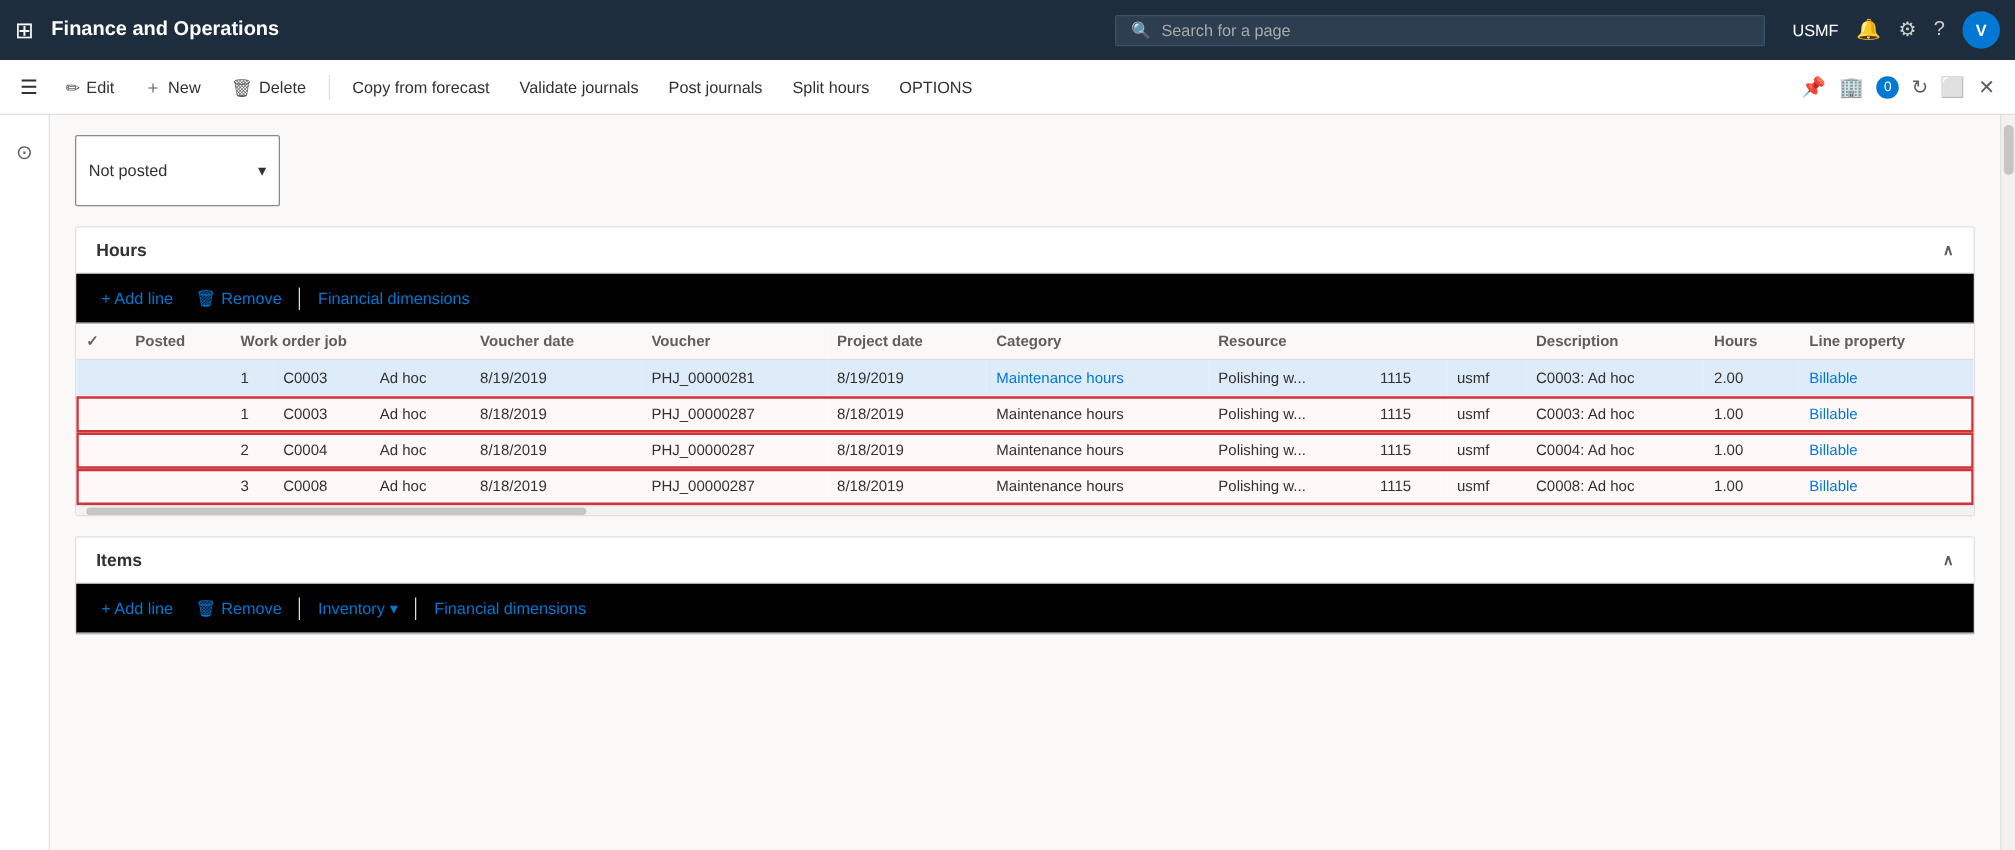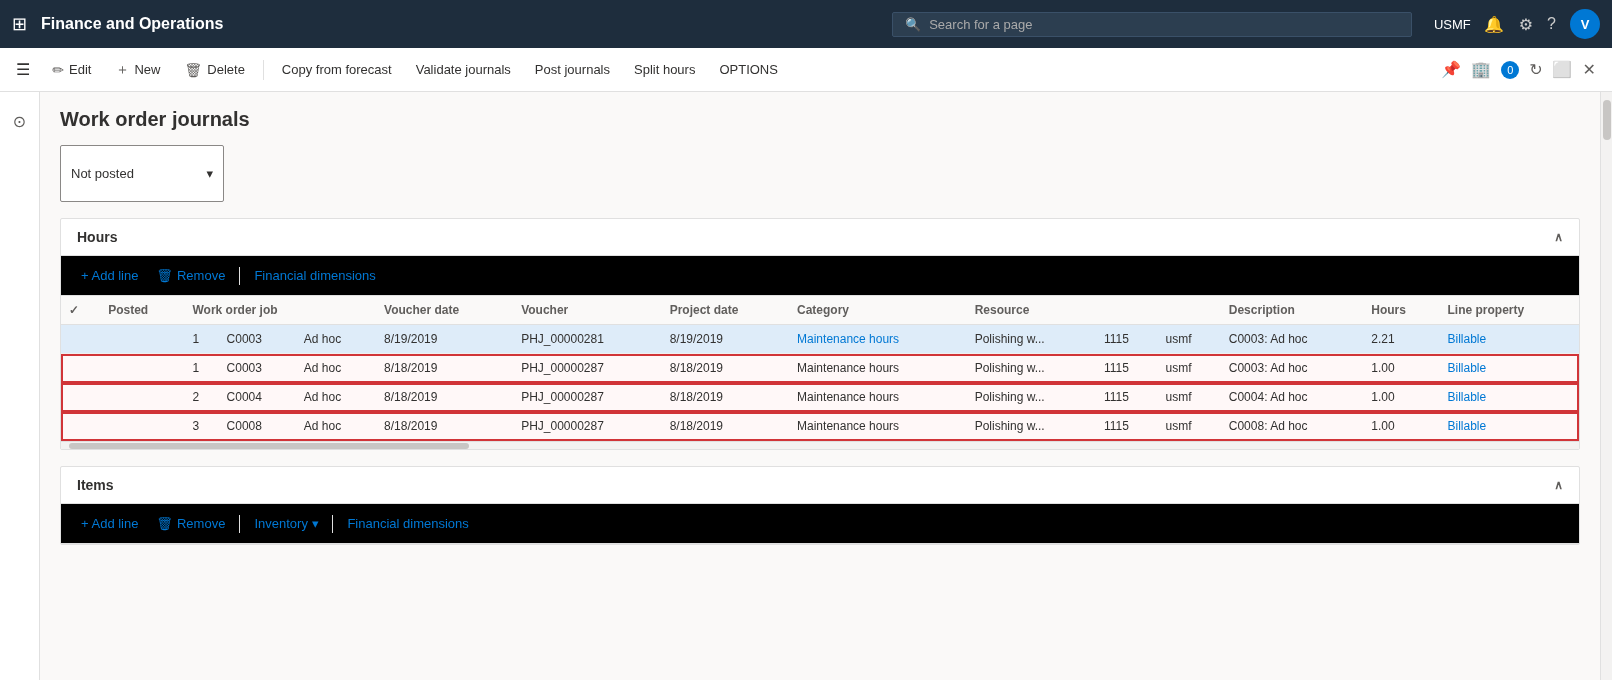--- a/index.html
+++ b/index.html
@@ -172,21 +172,20 @@
 </div>
 
 <div class="main-area">
 
   <div class="left-sidebar">
     <span class="sidebar-icon">⊙</span>
   </div>
 
   <div class="content">
 
-    <div class="page-title">Work order journals</div>
 
     <div class="show-section">
       <div class="show-dropdown">
         <span>Not posted</span>
         <span>▾</span>
       </div>
     </div>
 
     <div class="section-card">
       <div class="section-header">
@@ -233,21 +232,21 @@
                 <td>C0003</td>
                 <td>Ad hoc</td>
                 <td>8/19/2019</td>
                 <td>PHJ_00000281</td>
                 <td>8/19/2019</td>
                 <td class="link-cell">Maintenance hours</td>
                 <td>Polishing w...</td>
                 <td>1115</td>
                 <td>usmf</td>
                 <td>C0003: Ad hoc</td>
-                <td>2.21</td>
+                <td>2.00</td>
                 <td class="billable">Billable</td>
               </tr>
               <tr style="outline: rgb(209, 52, 56) solid 2px; outline-offset: -2px; position: relative; z-index: 1;">
                 <td></td>
                 <td></td>
                 <td>1</td>
                 <td>C0003</td>
                 <td>Ad hoc</td>
                 <td>8/18/2019</td>
                 <td>PHJ_00000287</td>

